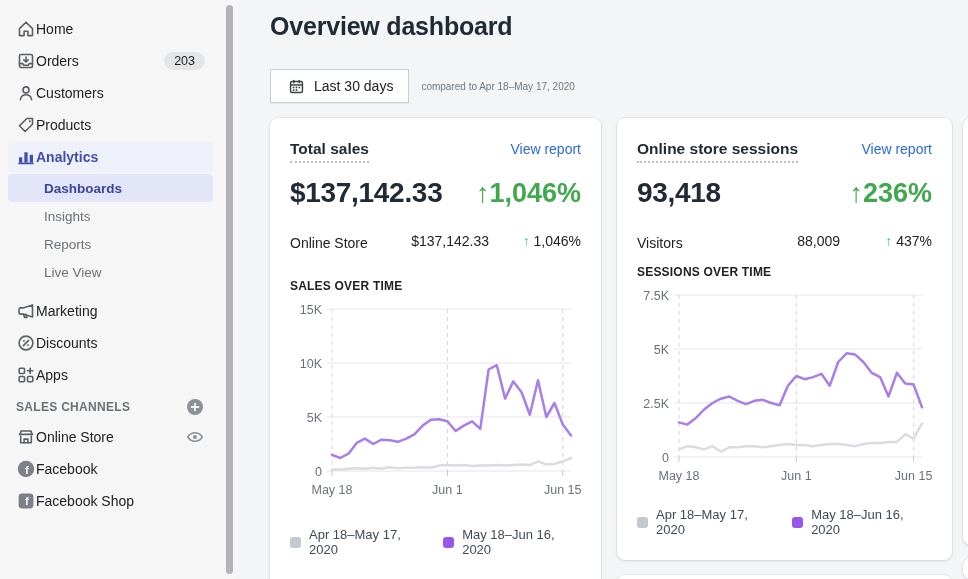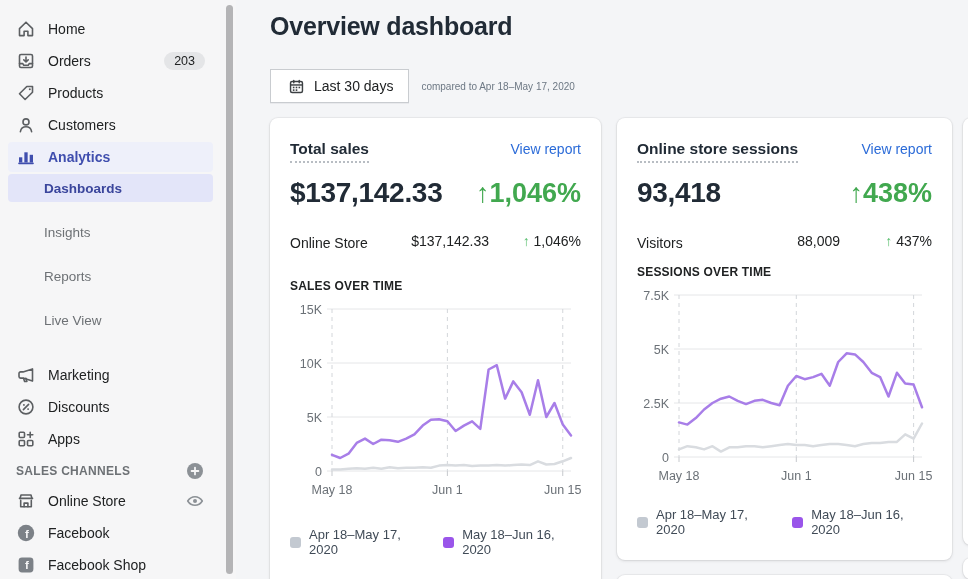--- a/index.html
+++ b/index.html
@@ -4,28 +4,28 @@
 <style>
   * { margin:0; padding:0; box-sizing:border-box; }
   html,body { width:968px; height:579px; overflow:hidden; }
   body { font-family:"Liberation Sans","DejaVu Sans",sans-serif; color:#202223; }
   .app { position:relative; width:968px; height:579px; background:#f4f5f7; overflow:hidden; }
 
   
   .sidebar { position:absolute; left:0; top:0; width:236px; height:579px; background:#f6f6f7; padding:14px 0 0 0; }
   .nav-rows { padding:0 23px 0 8px; }
   .nav-item { display:flex; align-items:center; height:30px; margin-bottom:2px; border-radius:4px; padding:0 8px; cursor:pointer; }
-  .nav-item .label { font-size:14px; font-weight:500; color:#202223; margin-left:12px; flex:1; }
+  .nav-item .label { font-size:14px; font-weight:500; color:#202223; flex:1; }
   .nav-item.active { background:#eef0fa; }
   .nav-item.active .label { color:#3f4eae; font-weight:600; }
   .nav-icon { width:20px; height:20px; display:flex; align-items:center; justify-content:center; }
   .nav-icon svg { width:20px; height:20px; }
   .nav-icon svg .st { stroke:#5c5f62; fill:none; stroke-width:1.6; stroke-linecap:round; stroke-linejoin:round; }
   .badge { background:#e4e5e7; color:#202223; font-size:12.5px; border-radius:10px; padding:2px 10px; }
-  .sub-item { display:flex; align-items:center; height:28px; border-radius:4px; padding:0 8px 0 36px; margin-bottom:16px; cursor:pointer; }
+  .sub-item { display:flex; align-items:center; height:28px; border-radius:4px; padding:0 8px 0 36px; margin-bottom:0; cursor:pointer; }
   .sub-item .label { font-size:13.5px; color:#6d7175; }
   .sub-item.selected { background:#e3e5f9; }
   .sub-item.selected .label { color:#3a459c; font-weight:600; }
   .nav-gap { height:10px; }
   .section-head { display:flex; align-items:center; height:30px; padding:0 8px; }
   .section-head .label { flex:1; font-size:12px; font-weight:600; letter-spacing:.3px; color:#6d7175; }
   .scrollbar-thumb { position:absolute; left:226px; top:5px; width:7px; height:569px; border-radius:4px; background:#b4b4b6; }
 
   
   .main { position:absolute; left:236px; top:0; width:732px; height:579px; background:#f4f5f7; overflow:hidden; }
@@ -86,34 +86,34 @@
               <rect class="st" x="3.5" y="3.5" width="13" height="13" rx="1.5"></rect>
               <path class="st" d="M10 6v4.6M7.8 8.8 10 10.8l2.2-2M3.5 12.6h3.3l1 1.7h4.4l1-1.7h3.3"></path>
             </svg>
         </span>
         <span class="label">Orders</span>
         <span class="badge">203</span>
       </div>
       <div class="nav-item">
         <span class="nav-icon">
           <svg viewBox="0 0 20 20">
+              <circle class="st" cx="10" cy="6.9" r="3"></circle>
+              <path class="st" d="M4.4 16.6c.6-3.2 2.6-4.8 5.6-4.8s5 1.6 5.6 4.8"></path>
+            </svg>
+        </span>
+        <span class="label">Customers</span>
+      </div>
+      <div class="nav-item">
+        <span class="nav-icon">
+          <svg viewBox="0 0 20 20">
               <path class="st" d="M10.8 3.5h5.7v5.7l-7.4 7.3-5.6-5.7z"></path>
               <circle cx="13.8" cy="6.2" r="1" fill="#5c5f62"></circle>
             </svg>
         </span>
         <span class="label">Products</span>
-      </div>
-      <div class="nav-item">
-        <span class="nav-icon">
-          <svg viewBox="0 0 20 20">
-              <circle class="st" cx="10" cy="6.9" r="3"></circle>
-              <path class="st" d="M4.4 16.6c.6-3.2 2.6-4.8 5.6-4.8s5 1.6 5.6 4.8"></path>
-            </svg>
-        </span>
-        <span class="label">Customers</span>
       </div>
       <div class="nav-item active">
         <span class="nav-icon">
           <svg viewBox="0 0 20 20">
               <g fill="#3f4eae">
                 <rect x="3" y="10.3" width="3.3" height="5.2"></rect>
                 <rect x="8.35" y="5.3" width="3.3" height="10.2"></rect>
                 <rect x="13.7" y="7.8" width="3.3" height="7.7"></rect>
               </g>
               <path d="M3 16.4h14" stroke="#3f4eae" stroke-width="1.6" stroke-linecap="round" fill="none"></path>
@@ -283,21 +283,21 @@
       </div>
     </section>
 
     <section class="card card-sessions">
       <div class="card-head">
         <span class="card-title">Online store sessions</span>
         <a class="view-report">View report</a>
       </div>
       <div class="big-row">
         <span class="big-value">93,418</span>
-        <span class="big-change">↑438%</span>
+        <span class="big-change">↑236%</span>
       </div>
       <div class="break-row">
         <span class="break-label">Visitors</span>
         <span class="break-value">88,009</span>
         <span class="break-change"><span class="arrow">↑</span> <span>437%</span></span>
       </div>
       <div class="chart-heading">SESSIONS OVER TIME</div>
       <svg class="chart-svg" width="295" height="200">
           <line x1="37" y1="170" x2="285" y2="170" stroke="#e5e6e8" stroke-width="1"></line>
           <text x="32" y="174.5" text-anchor="end" class="ax">0</text>

